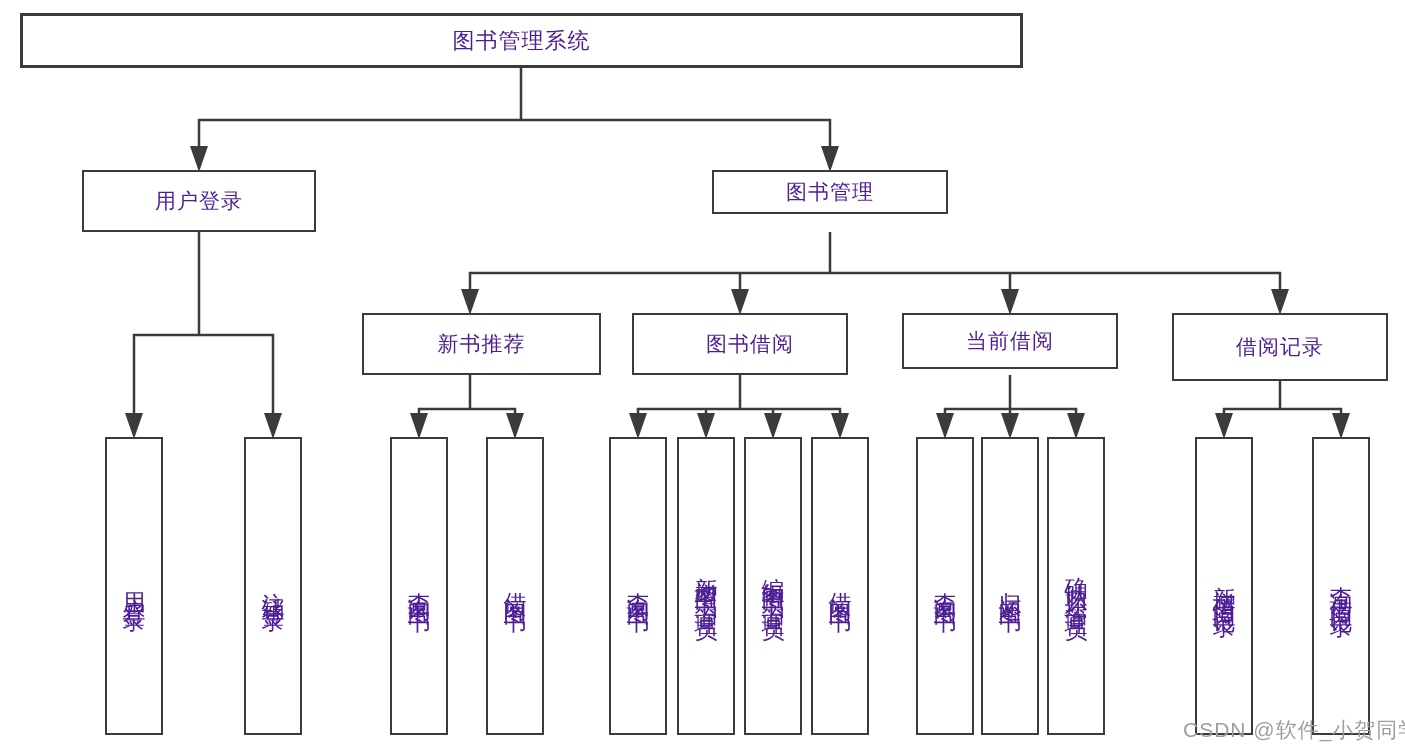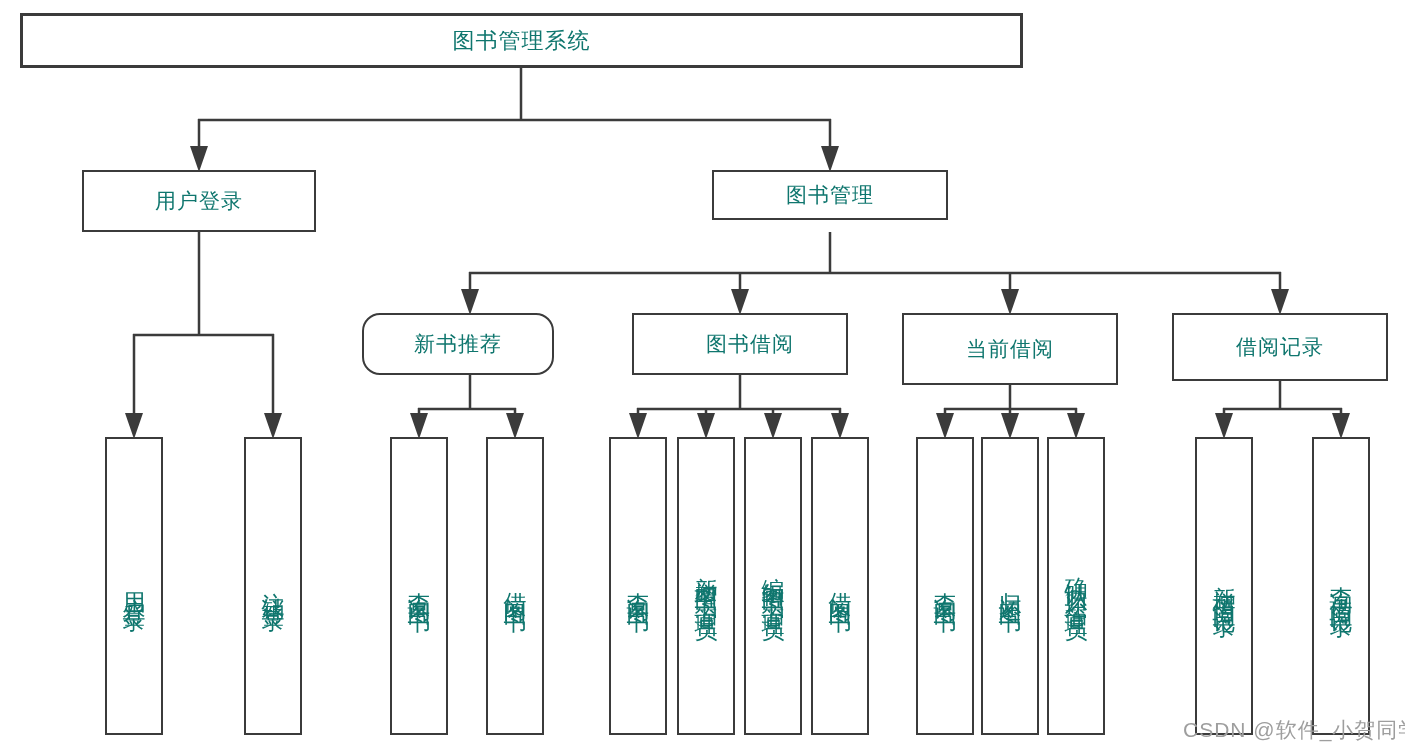--- a/index.html
+++ b/index.html
@@ -17,21 +17,21 @@
     width: 1405px; height: 747px;
   }
   .node {
     position: absolute;
     box-sizing: border-box;
     background: #ffffff;
     border: 2.5px solid #3b3b3b;
     display: flex;
     align-items: center;
     justify-content: center;
-    color: #0f766e;
+    color: #4c1d95;
     font-size: 21px;
     letter-spacing: 1px;
   }
   .node.root { border-width: 3px; font-size: 22px; }
   .node.leaf {
     writing-mode: vertical-rl;
     text-orientation: mixed;
     font-size: 23px;
     letter-spacing: 6px;
     line-height: 1;
@@ -95,31 +95,31 @@
     </g>
   </svg>
 
   <div class="node root" style="left:20px; top:13px; width:1003px; height:55px;">
     <span>图书管理系统</span>
   </div>
 
   <div class="node" style="left:82px; top:170px; width:234px; height:62px;">
     <span>用户登录</span>
   </div>
-  <div class="node" style="left:712px; top:170px; width:236px; height:50px;">
+  <div class="node" style="left:712px; top:170px; width:236px; height:44px;">
     <span>图书管理</span>
   </div>
 
-  <div class="node" style="left:362px; top:313px; width:192px; height:62px;border-radius:18px;">
+  <div class="node" style="left:362px; top:313px; width:239px; height:62px;">
     <span>新书推荐</span>
   </div>
   <div class="node" style="left:632px; top:313px; width:216px; height:62px;padding-left:20px;">
     <span>图书借阅</span>
   </div>
-  <div class="node" style="left:902px; top:313px; width:216px; height:72px;">
+  <div class="node" style="left:902px; top:313px; width:216px; height:56px;">
     <span>当前借阅</span>
   </div>
   <div class="node" style="left:1172px; top:313px; width:216px; height:68px;">
     <span>借阅记录</span>
   </div>
 
   <div class="node leaf" style="left:105px; top:437px; width:58px; height:298px;">
     <span>用户登录</span>
   </div>
   <div class="node leaf" style="left:244px; top:437px; width:58px; height:298px;">

